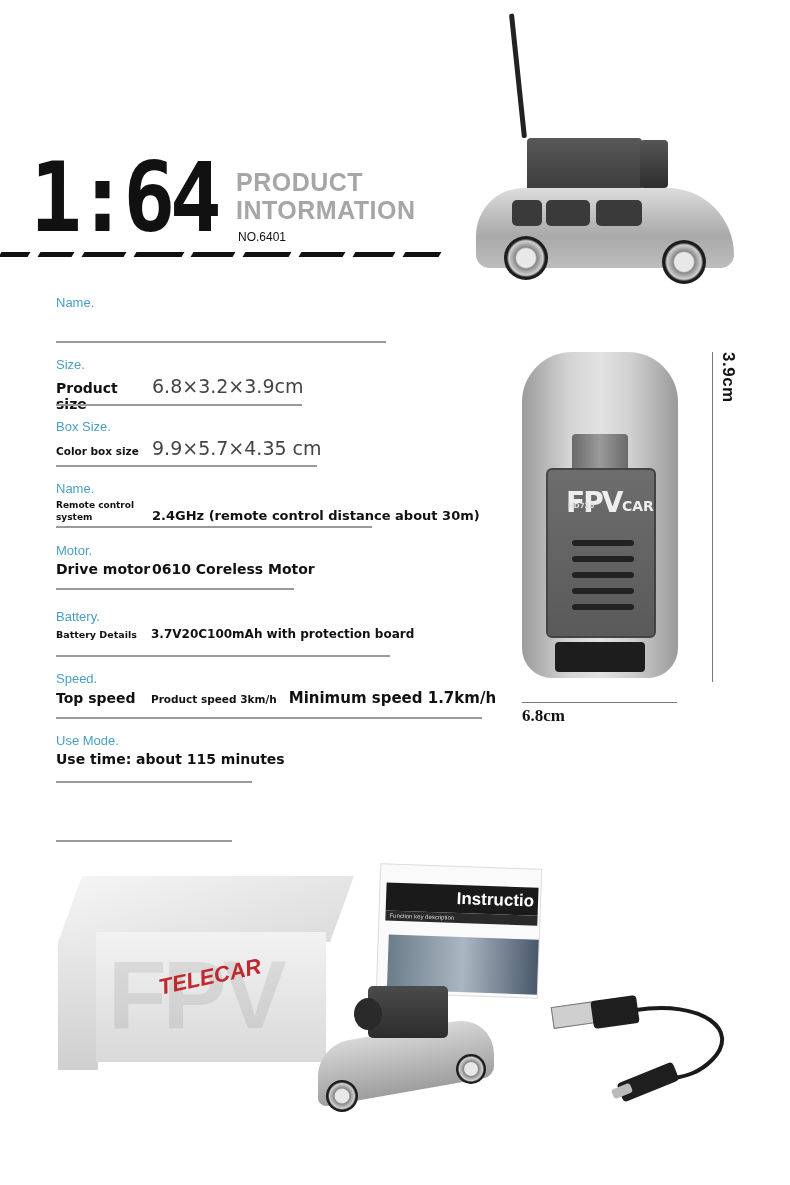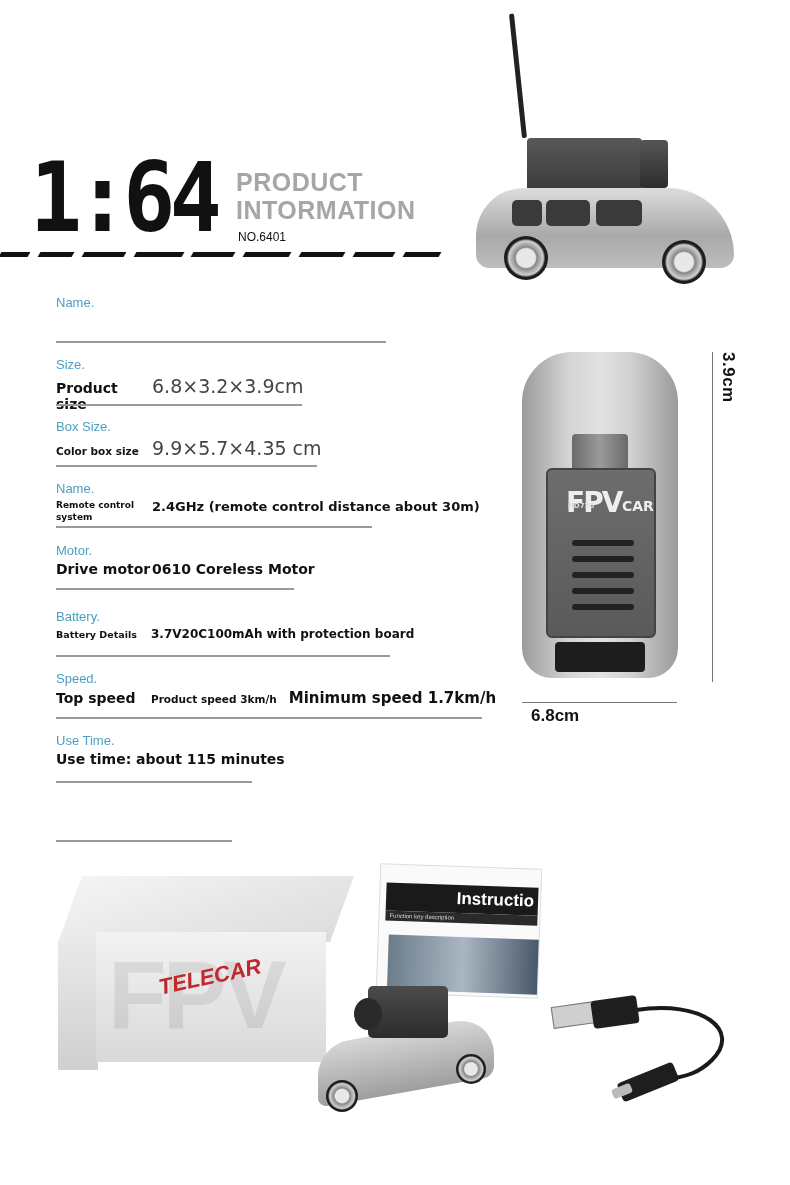--- a/index.html
+++ b/index.html
@@ -52,21 +52,21 @@
   .fpv-logo { left: 18px; top: 16px; color: #eee; font-weight: bold; font-size: 28px; font-family: "DejaVu Sans", sans-serif; letter-spacing: -2px; }
   .slot { left: 24px; width: 62px; height: 6px; background: #222; border-radius: 3px; }
   .ct-rear { left: 33px; top: 290px; width: 90px; height: 30px; background: #1d1d1d; border-radius: 4px; }
 
   .dim-v { left: 712px; top: 352px; width: 1px; height: 330px; background: #777; }
   .dim-v-label {
     left: 712px; top: 352px; font-family: "Liberation Sans", sans-serif; font-size: 17px; font-weight: bold;
     transform: rotate(90deg); transform-origin: left top; margin-left: 26px; letter-spacing: 0.5px;
   }
   .dim-h { left: 522px; top: 702px; width: 155px; height: 1px; background: #777; }
-  .dim-h-label { left: 522px; top: 706px; font-family: Liberation Sans, sans-serif; font-size: 17px; font-weight: bold; margin-left: 9px; }
+  .dim-h-label { left: 522px; top: 706px; font-family: Liberation Serif, serif; font-size: 17px; font-weight: bold; }
 
   
   .box { left: 58px; top: 876px; width: 272px; height: 190px; }
   .box-top { left: 0; top: 0; width: 272px; height: 66px; background: linear-gradient(160deg,#f4f4f4,#dcdcdc); transform: skewX(-20deg); transform-origin: bottom; }
   .box-front { left: 38px; top: 56px; width: 230px; height: 130px; background: linear-gradient(#f2f2f2,#d9d9d9); }
   .box-side { left: 0; top: 66px; width: 40px; height: 128px; background: linear-gradient(#e9e9e9,#cfcfcf); }
   .box-brand { left: 100px; top: 88px; color: #c0282c; font-weight: bold; font-style: italic; font-size: 22px; transform: rotate(-12deg); font-family: "Liberation Sans", sans-serif; }
   .box-watermark { left: 50px; top: 64px; font-size: 96px; font-weight: bold; color: rgba(0,0,0,0.08); font-family: "Liberation Sans", sans-serif; letter-spacing: -4px; }
 
   .manual { left: 378px; top: 866px; width: 162px; height: 130px; background: #fafafa; border: 1px solid #ddd; transform: rotate(2deg); }
@@ -136,21 +136,21 @@
   <div class="label">Box Size.</div>
   <div class="row">
     <span class="key" style="font-size:10.5px;width:96px">Color box size</span>
     <span class="val" style="font-size:19px;color:#444">9.9×5.7×4.35 cm</span>
   </div>
   <div class="rule" style="top:46px;width:261px"></div>
 </div>
 
 <div class="spec" style="top:481px">
   <div class="label">Name.</div>
-  <div class="row" style="align-items:flex-start">
+  <div class="row" style="align-items:flex-end">
     <span class="key" style="font-size:9px;width:96px;line-height:12px">Remote control system</span>
     <span class="val" style="font-size:13px;font-weight:bold">2.4GHz (remote control distance about 30m)</span>
   </div>
   <div class="rule" style="top:45px;width:316px"></div>
 </div>
 
 <div class="spec" style="top:543px">
   <div class="label">Motor.</div>
   <div class="row" style="font-size:14px;font-weight:bold">
     <span class="key" style="width:96px">Drive motor</span>
@@ -172,21 +172,21 @@
   <div class="label">Speed.</div>
   <div class="row">
     <span class="key" style="font-size:14px;width:95px">Top speed</span>
     <span class="val" style="font-size:10.5px;font-weight:bold">Product speed 3km/h</span>
     <span class="val" style="font-size:15px;font-weight:bold;margin-left:12px">Minimum speed 1.7km/h</span>
   </div>
   <div class="rule" style="top:46px;width:426px"></div>
 </div>
 
 <div class="spec" style="top:733px">
-  <div class="label">Use Time.</div>
+  <div class="label">Use Mode.</div>
   <div class="row">
     <span class="val" style="font-size:14px;font-weight:bold">Use time: about 115 minutes</span>
   </div>
   <div class="rule" style="top:48px;width:196px"></div>
 </div>
 
 <div class="spec" style="top:795px">
   <div class="rule" style="top:45px;width:176px"></div>
 </div>
 

